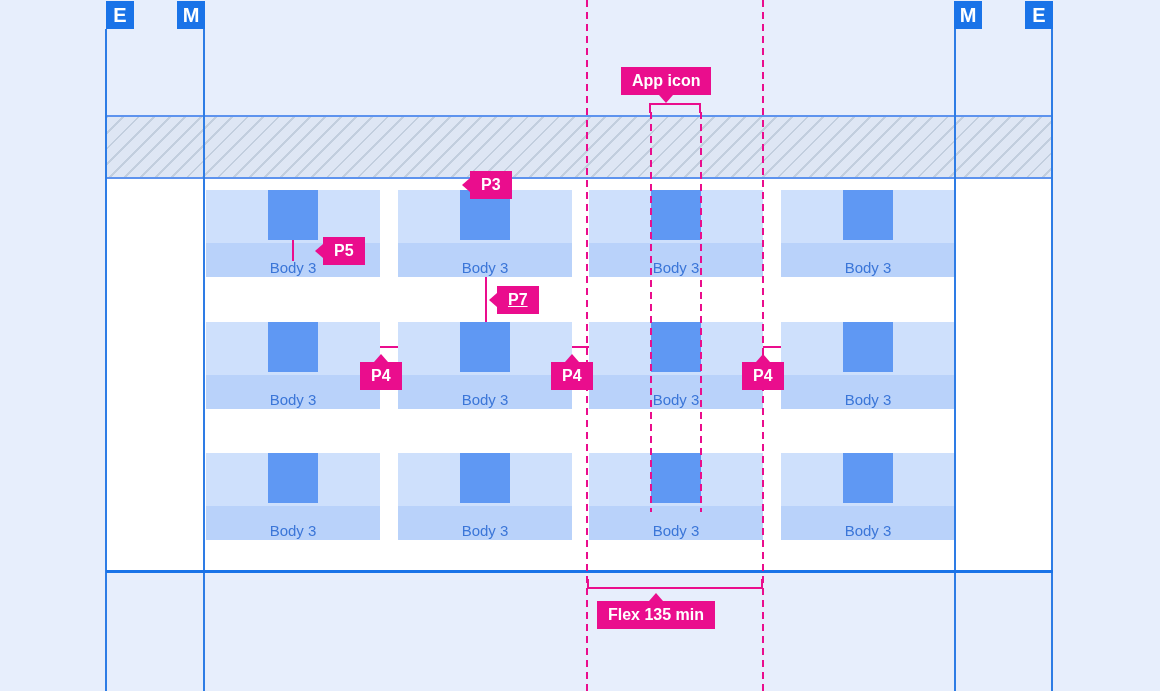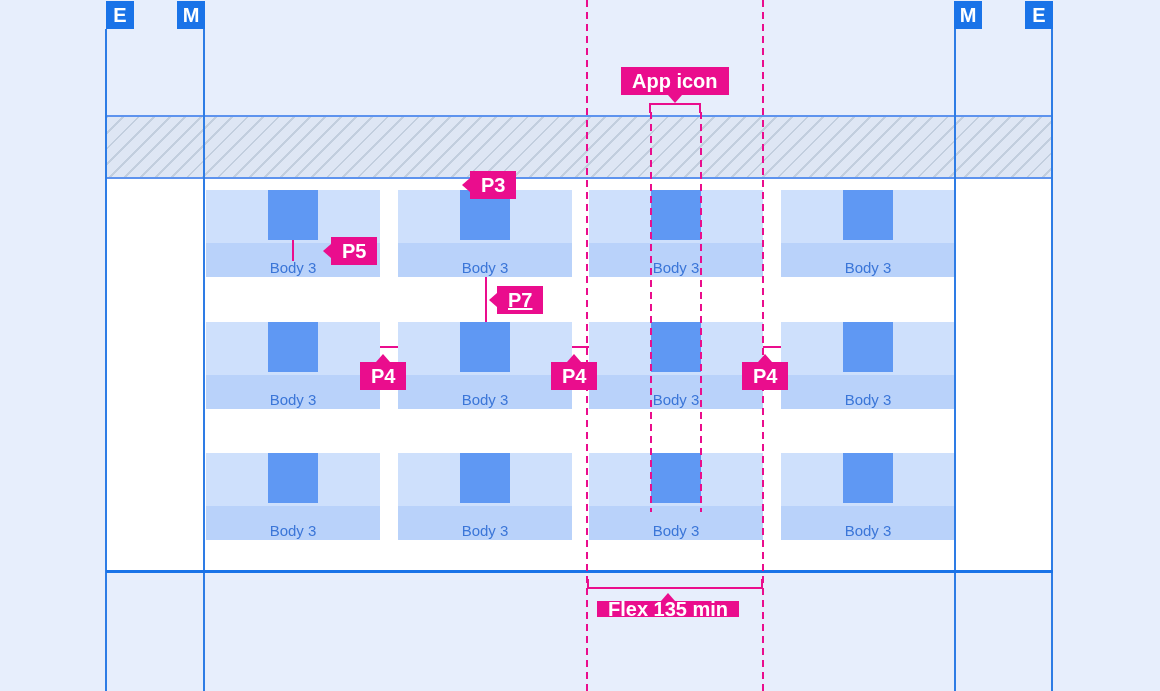--- a/index.html
+++ b/index.html
@@ -74,37 +74,37 @@
   .bracket{position:absolute;z-index:5;}
   .bracket-down{border-top:2px solid var(--pink);border-left:2px solid var(--pink);
                 border-right:2px solid var(--pink);}
   .bracket-up{border-bottom:2px solid var(--pink);border-left:2px solid var(--pink);
               border-right:2px solid var(--pink);}
   .bk-appicon{left:649px;top:103px;width:52px;height:10px;}
   .bk-flex{left:587px;top:579px;width:176px;height:10px;}
 
   
   .plabel{position:absolute;display:inline-flex;align-items:center;justify-content:center;
-          background:var(--pink);color:#fff;font-weight:700;font-size:20px;
+          background:var(--pink);color:#fff;font-weight:700;font-size:16px;
           padding:0 11px;height:28px;z-index:6;white-space:nowrap;}
   .plabel::before{content:"";position:absolute;border:7px solid transparent;}
   .arrow-left::before{right:100%;top:50%;transform:translateY(-50%);
                       border-right:8px solid var(--pink);border-left:0;}
   .arrow-up::before{left:50%;bottom:100%;transform:translateX(-50%);
                     border-bottom:8px solid var(--pink);border-top:0;}
   .arrow-down::before{left:50%;top:100%;transform:translateX(-50%);
                       border-top:8px solid var(--pink);border-bottom:0;}
   .lbl-appicon{left:621px;top:67px;}
   .lbl-p3{left:470px;top:171px;}
-  .lbl-p5{left:331px;top:237px;}
+  .lbl-p5{left:323px;top:237px;}
   .lbl-p7{left:497px;top:286px;text-decoration:underline;}
   .lbl-p4a{left:360px;top:362px;}
   .lbl-p4b{left:551px;top:362px;}
   .lbl-p4c{left:742px;top:362px;}
-  .lbl-flex{left:597px;top:601px;height:16px;}
+  .lbl-flex{left:597px;top:601px;height:28px;}
 </style>
 </head>
 <body>
 
 <div class="stage">
 
   <div class="vguide vg-e-left"></div>
   <div class="vguide vg-m-left"></div>
   <div class="vguide vg-m-right"></div>
   <div class="vguide vg-e-right"></div>

